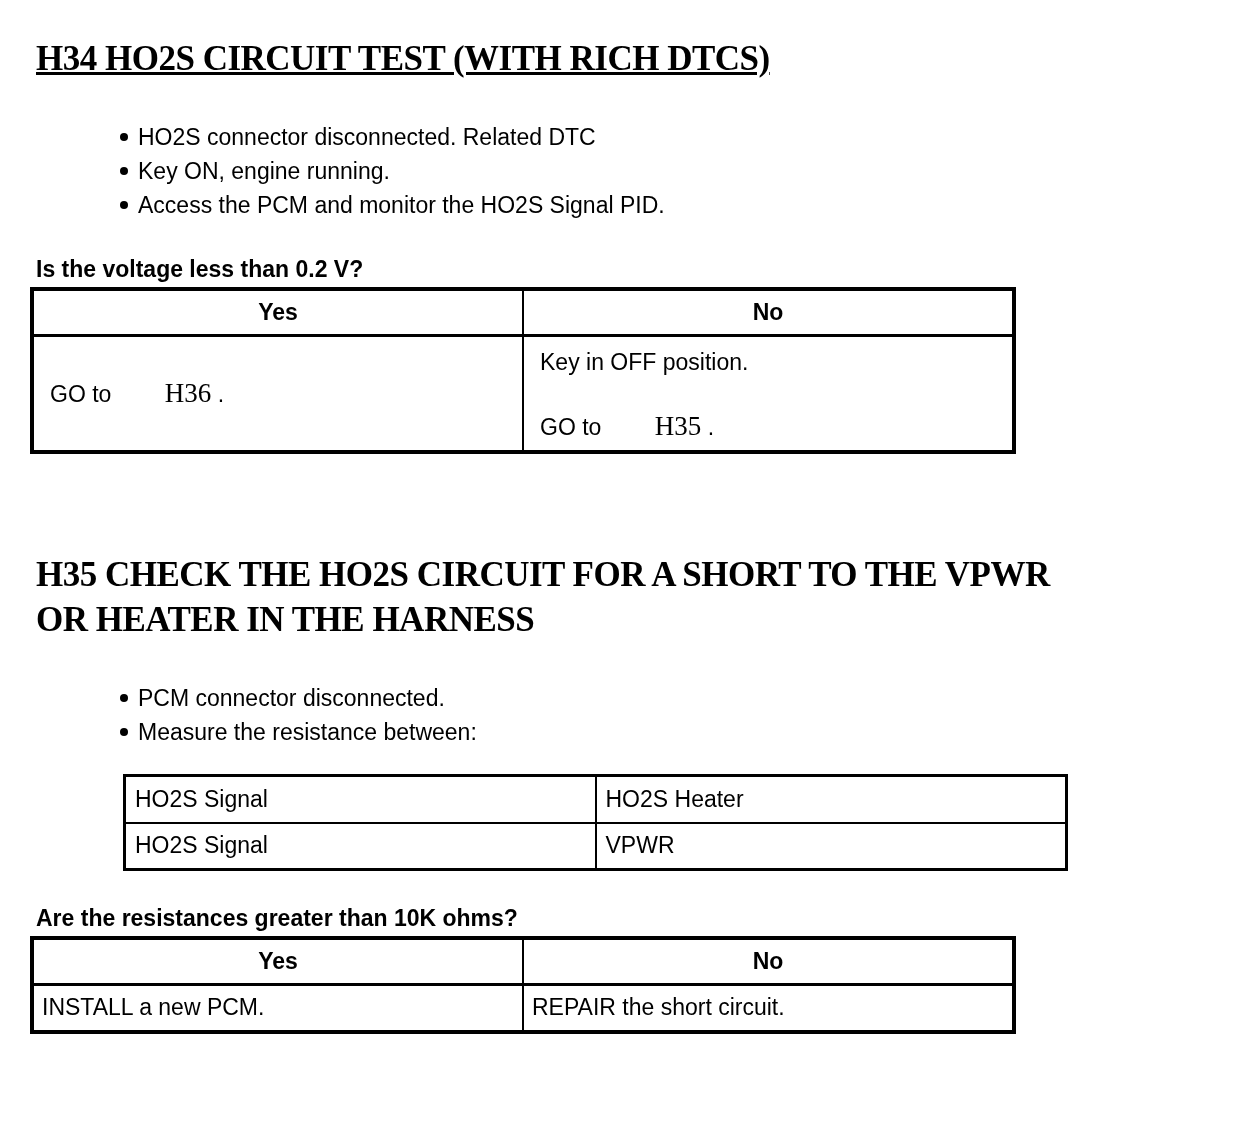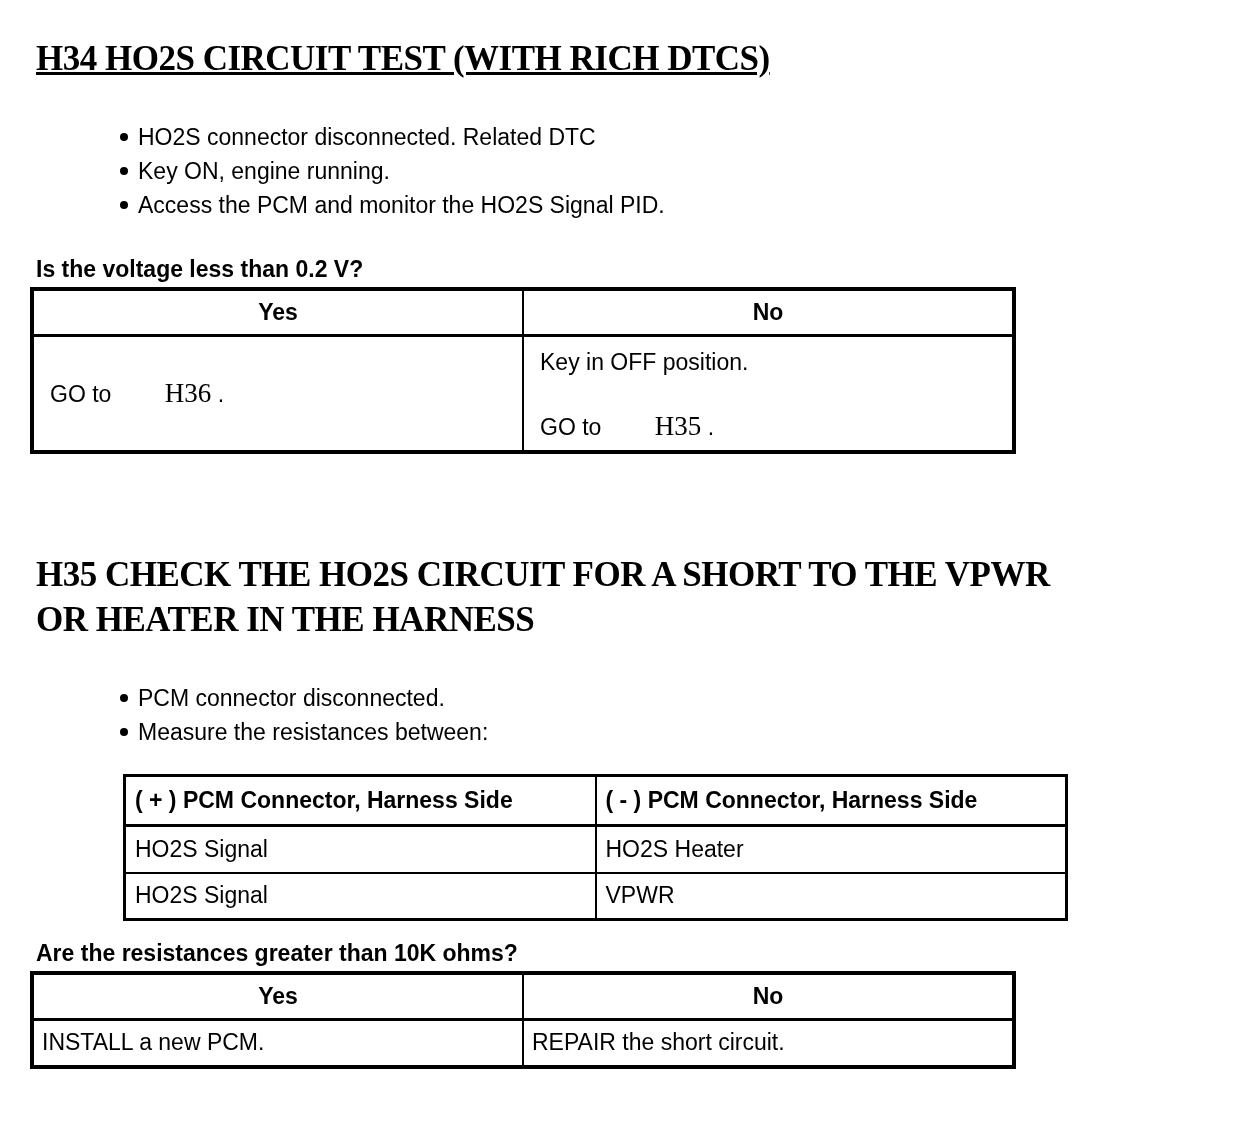--- a/index.html
+++ b/index.html
@@ -46,21 +46,21 @@
     border-radius: 50%;
   }
 
   
   .question {
     font-size: 23px;
     font-weight: bold;
     line-height: 28px;
     margin: 33px 0 0 36px;
   }
-  .question.q2 { margin-top: 18px; }
+  .question.q2 { margin-top: 33px; }
 
   
   table { border-collapse: collapse; table-layout: fixed; }
   th, td { font-size: 23px; }
 
   .t1, .t3 {
     margin: 4px 0 0 30px;
     width: 986px;
     border: 4px solid #000;
   }
@@ -137,29 +137,25 @@
   </div>
 
   <div>
     <h1 class="heading h35-title">
       <div>H35 CHECK THE HO2S CIRCUIT FOR A SHORT TO THE VPWR</div>
       <div>OR HEATER IN THE HARNESS</div>
     </h1>
 
     <ul class="bullets">
       <li>PCM connector disconnected.</li>
-      <li>Measure the resistances between:</li>
+      <li>Measure the resistance between:</li>
     </ul>
 
     <table class="t2">
       <tbody>
-          <tr>
-        <th style="width:50%">( + ) PCM Connector, Harness Side</th>
-        <th>( - ) PCM Connector, Harness Side</th>
-      </tr>
       <tr>
         <td>HO2S Signal</td>
         <td>HO2S Heater</td>
       </tr>
       <tr>
         <td>HO2S Signal</td>
         <td>VPWR</td>
       </tr>
     </tbody>
       </table>

